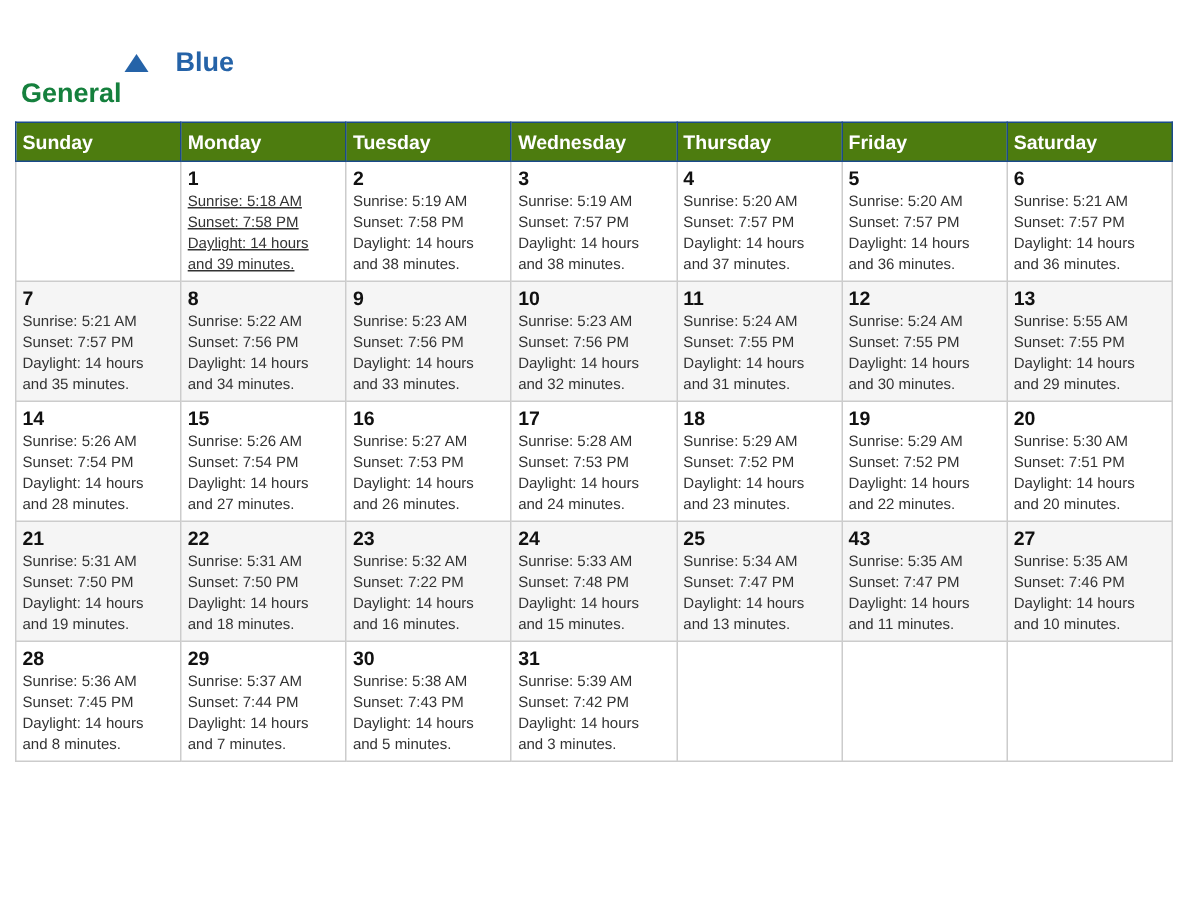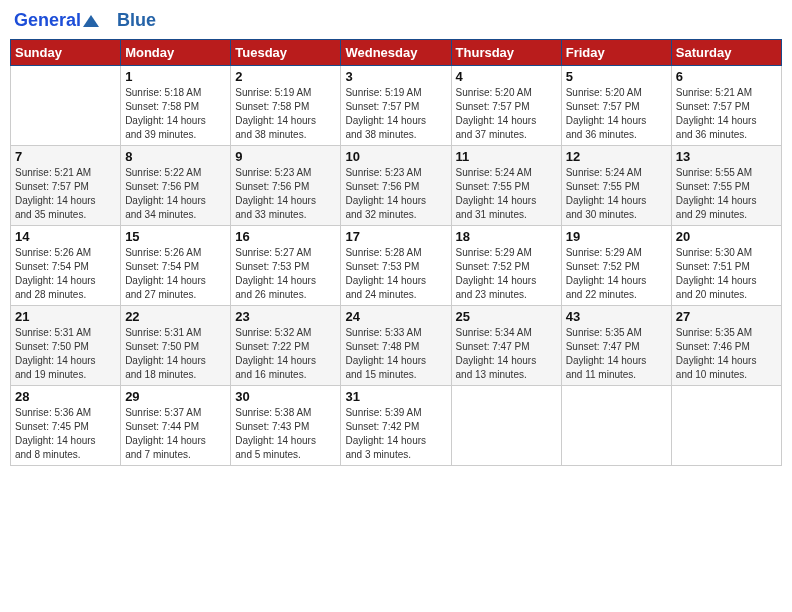--- a/index.html
+++ b/index.html
@@ -34,21 +34,21 @@
     .subtitle {
       font-size: 15px;
       color: #333;
     }
     .calendar {
       width: 100%;
       border-collapse: collapse;
       border: 1px solid #ccc;
     }
     .calendar th {
-      background: #b91c1c;
+      background: #4d7c0f;
       color: #fff;
       font-size: 13px;
       font-weight: bold;
       padding: 5px 4px;
       text-align: left;
       border: 1px solid #1a4a8a;
     }
     .calendar td {
       vertical-align: top;
       border: 1px solid #ccc;
@@ -75,21 +75,21 @@
       line-height: 1.4;
     }
     .empty-cell { background: #fff !important; }
   </style>
 </head>
 <body>
 
 <div class="header">
   <div class="logo">
     <div style="display:flex; align-items:center;">
-      <span class="logo-general" style="font-size:18px; font-weight:bold; color:#1d4ed8;">General</span>
+      <span class="logo-general" style="font-size:18px; font-weight:bold; color:#15803d;margin-top:42px;">General</span>
       <div style="display:flex; flex-direction:column; align-items:center; margin: 0 2px;">
         <div style="width:0; height:0; border-left:8px solid transparent; border-right:8px solid transparent; border-bottom:12px solid #2563a8;"></div>
       </div>
     </div>
     <span class="logo-blue" style="font-size:18px; font-weight:bold; color:#2563a8;">Blue</span>
   </div>
 </div>
 
 <table class="calendar">
   <thead>
@@ -101,21 +101,21 @@
         <th>Thursday</th>
         <th>Friday</th>
         <th>Saturday</th>
       </tr>
   </thead>
   <tbody id="calendar-body">
   <tr>
         <td class="empty-cell"></td>
         <td>
           <span class="day-num">1</span>
-          <div class="day-info" style="white-space: pre-line;">Sunrise: 5:18 AM
+          <div class="day-info" style="white-space: pre-line; text-decoration: underline;">Sunrise: 5:18 AM
 Sunset: 7:58 PM
 Daylight: 14 hours
 and 39 minutes.</div>
         </td>
         <td>
           <span class="day-num">2</span>
           <div class="day-info" style="white-space: pre-line;">Sunrise: 5:19 AM
 Sunset: 7:58 PM
 Daylight: 14 hours
 and 38 minutes.</div>

